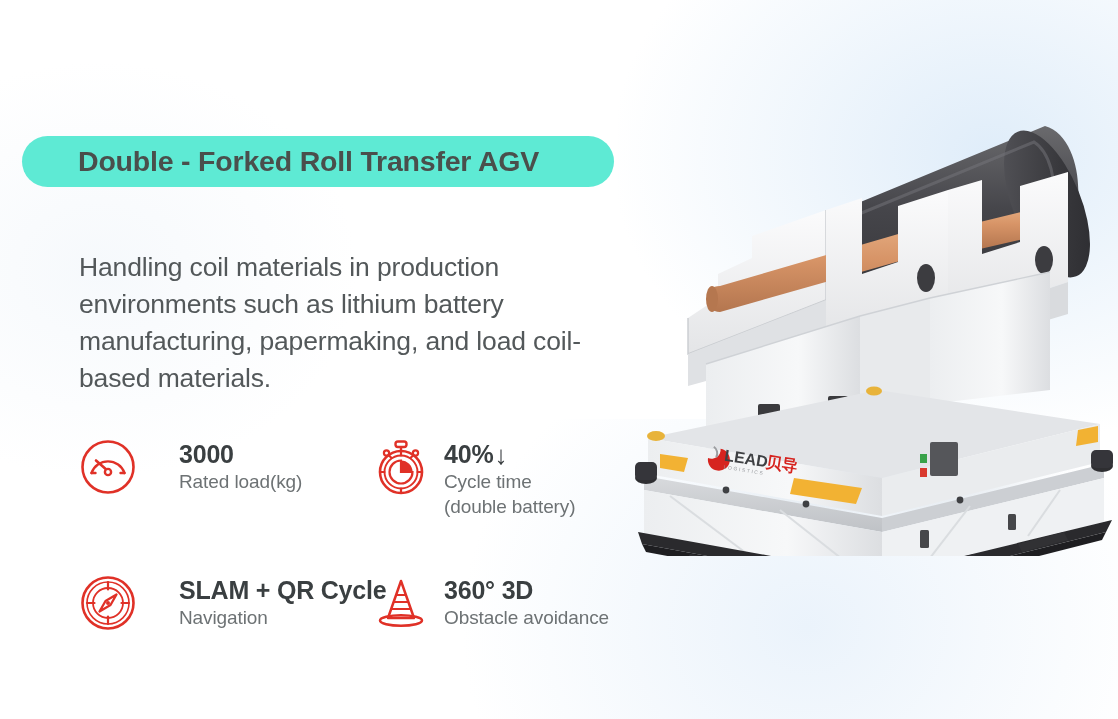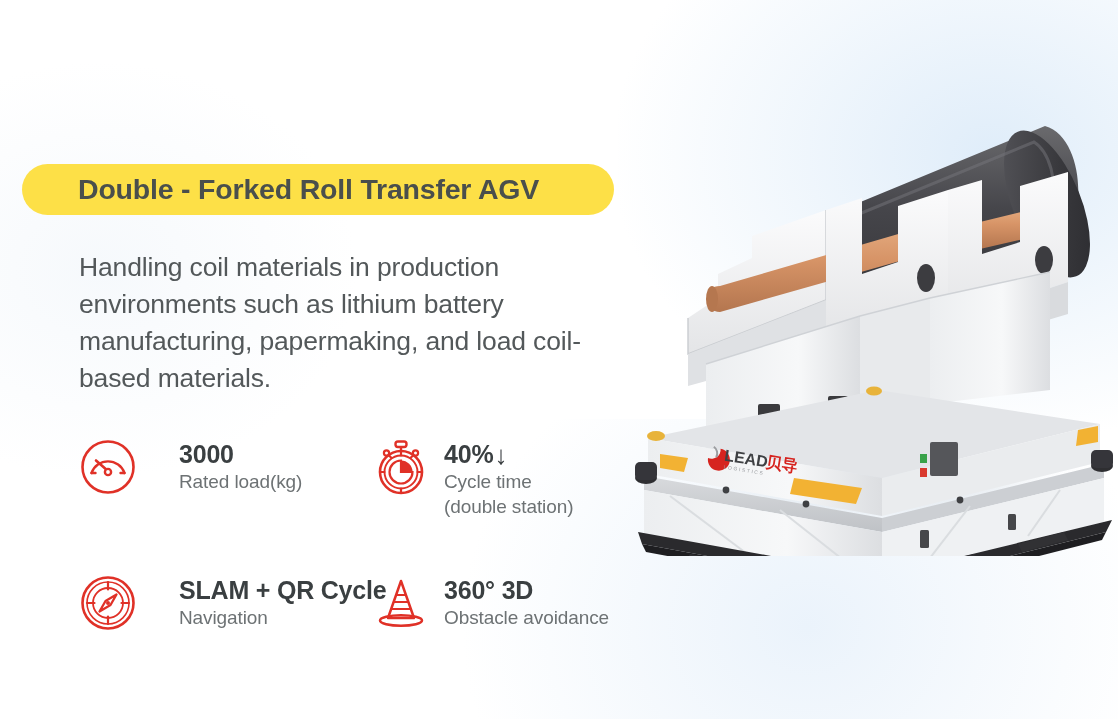--- a/index.html
+++ b/index.html
@@ -50,24 +50,24 @@
     background: radial-gradient(ellipse at 50% 50%,
                 rgba(240,245,250,0.6) 0%,
                 rgba(255,255,255,0) 70%);
     pointer-events: none;
   }
 
   
   .title-pill {
     position: absolute;
     left: 22px;
-    top: 164px;
+    top: 136px;
     width: 592px;
     height: 51px;
-    background: #fde047;
+    background: #5eead4;
     border-radius: 26px;
     display: flex;
     align-items: center;
   }
   .title-text {
     margin-left: 56px;
     font-size: 28.5px;
     font-weight: bold;
     color: #4a4f4c;
     letter-spacing: -0.2px;
@@ -208,21 +208,21 @@
             <path d="M 29 34 L 29 22.5 A 11.5 11.5 0 0 1 40.5 34 Z" fill="#e03127"></path>
             <path d="M 29 34 L 40.5 34 A 11.5 11.5 0 1 1 29 22.5 Z" fill="none" stroke="#e03127" stroke-width="2.2"></path>
           </svg>
         </div>
         <div class="feature-texts">
           <div class="feature-value">
             <span>40%</span>
             <span class="arrow">↓</span>
           </div>
           <div class="feature-label">Cycle time</div>
-          <div class="feature-label">(double station)</div>
+          <div class="feature-label">(double battery)</div>
         </div>
       </div>
     </div>
 
     <div class="feature-row">
 
       <div class="feature col1">
         <div class="feature-icon">
           <svg width="58" height="58" viewBox="0 0 58 58">
             <circle cx="29" cy="29" r="25.5" fill="none" stroke="#e03127" stroke-width="2.6"></circle>

